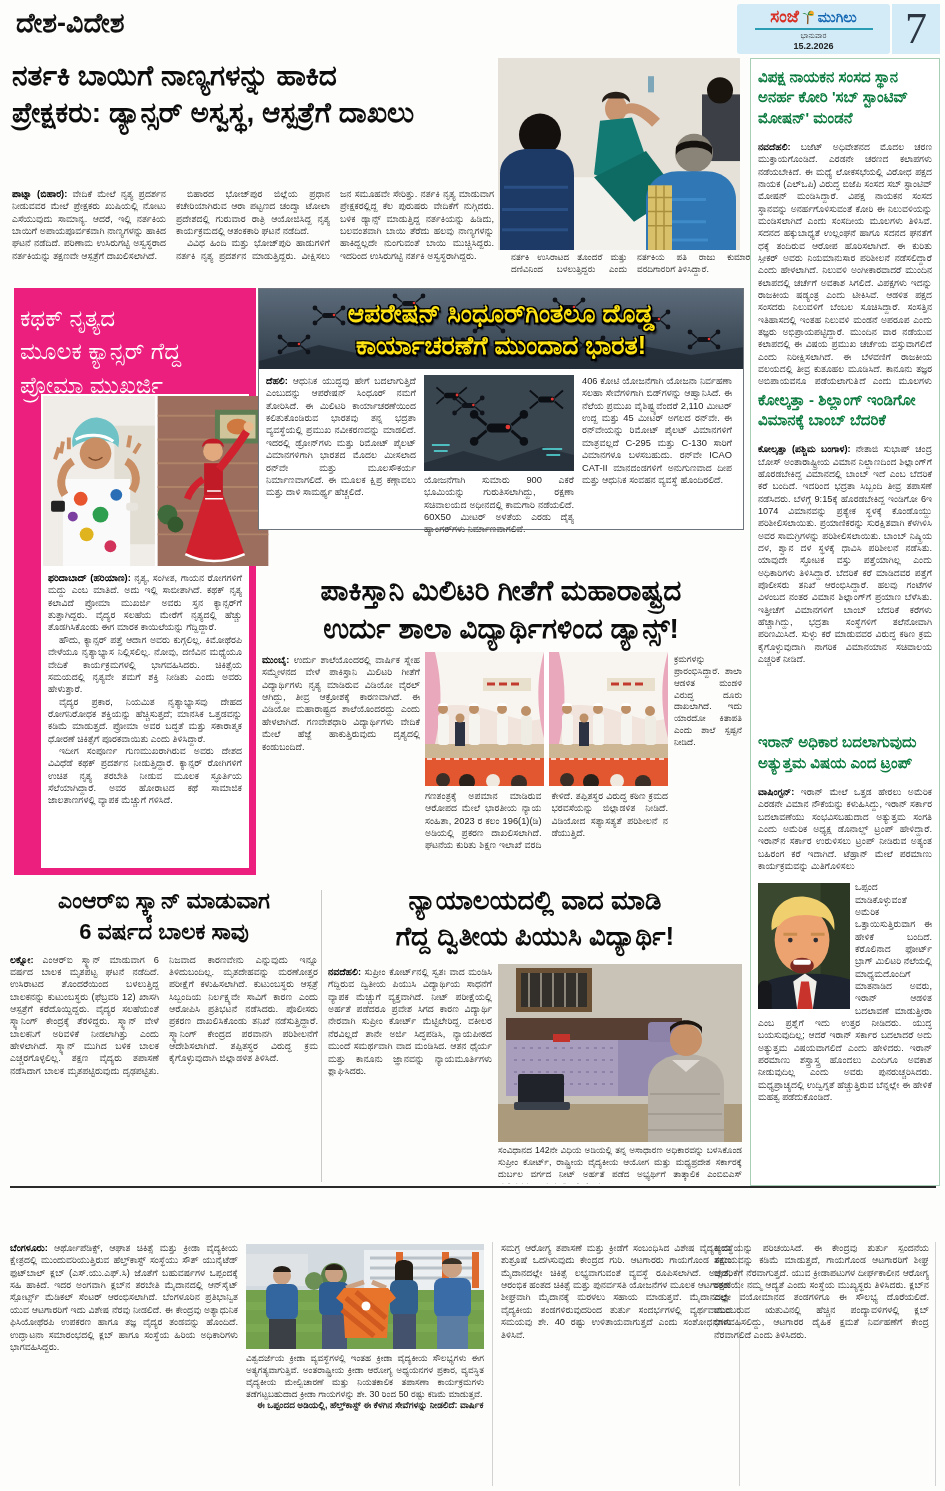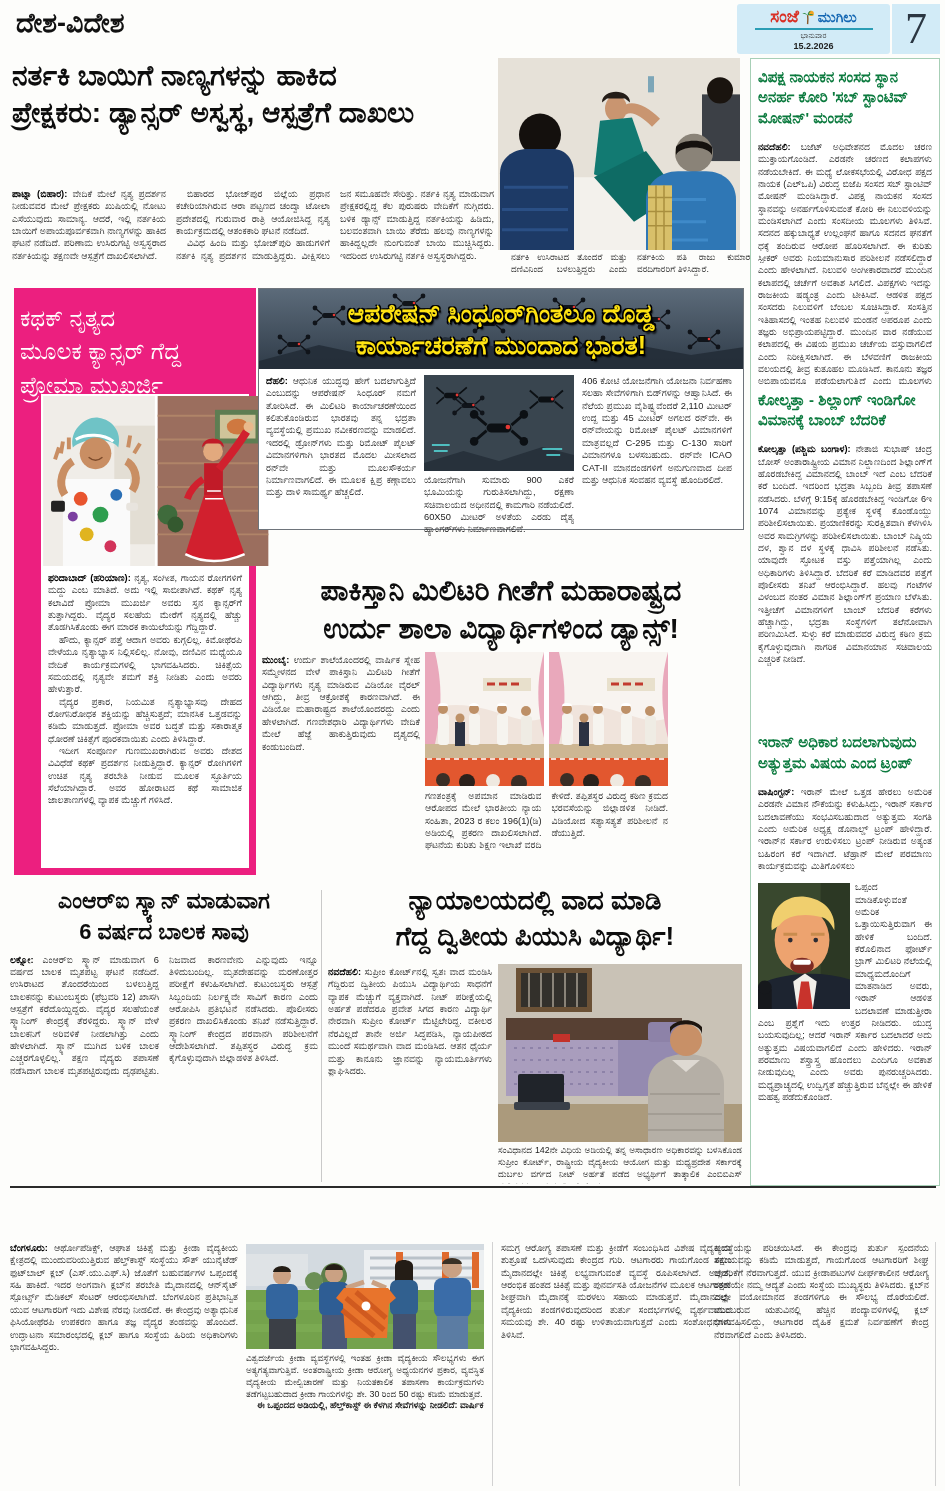--- a/index.html
+++ b/index.html
@@ -319,20 +319,23 @@
               <circle cx="42" cy="130" r="8" fill="#2b211b"></circle>
             <circle cx="68" cy="129" r="7" fill="#efe9e0"></circle>
               <circle cx="94" cy="131" r="8" fill="#3a2e26"></circle>
           </g>
         </defs>
         <use href="#pnl" x="0"></use>
         <rect x="119" y="0" width="5" height="134" fill="#fff"></rect>
         <use href="#pnl" x="124"></use>
       </svg>
     </div>
+    <div class="abs pak-colr bodytxt">
+      <p>ಕ್ರಮಗಳನ್ನು ಪ್ರಾರಂಭಿಸಿದ್ದಾರೆ. ಶಾಲಾ ಆಡಳಿತ ಮಂಡಳಿ ವಿರುದ್ಧ ದೂರು ದಾಖಲಾಗಿದೆ. ಇದು ಯಾರದೋ ಕಿತಾಪತಿ ಎಂದು ಶಾಲೆ ಸ್ಪಷ್ಟನೆ ನೀಡಿದೆ.</p>
+    </div>
     <div class="abs pak-below bodytxt c2">
       <p>ಗಣತಂತ್ರಕ್ಕೆ ಅಪಮಾನ ಮಾಡಿರುವ ಆರೋಪದ ಮೇಲೆ ಭಾರತೀಯ ನ್ಯಾಯ ಸಂಹಿತಾ, 2023 ರ ಕಲಂ 196(1)(ಡಿ) ಅಡಿಯಲ್ಲಿ ಪ್ರಕರಣ ದಾಖಲಿಸಲಾಗಿದೆ. ಘಟನೆಯ ಕುರಿತು ಶಿಕ್ಷಣ ಇಲಾಖೆ ವರದಿ ಕೇಳಿದೆ. ತಪ್ಪಿತಸ್ಥರ ವಿರುದ್ಧ ಕಠಿಣ ಕ್ರಮದ ಭರವಸೆಯನ್ನು ಜಿಲ್ಲಾಡಳಿತ ನೀಡಿದೆ. ವಿಡಿಯೋದ ಸತ್ಯಾಸತ್ಯತೆ ಪರಿಶೀಲನೆ ನ ಡೆಯುತ್ತಿದೆ.</p>
     </div>
   </div>
 
   <div class="abs mri">
     <div class="mri-head">
       <div>ಎಂಆರ್‌ಐ ಸ್ಕ್ಯಾನ್ ಮಾಡುವಾಗ</div>
       <div>6 ವರ್ಷದ ಬಾಲಕ ಸಾವು</div>
     </div>

